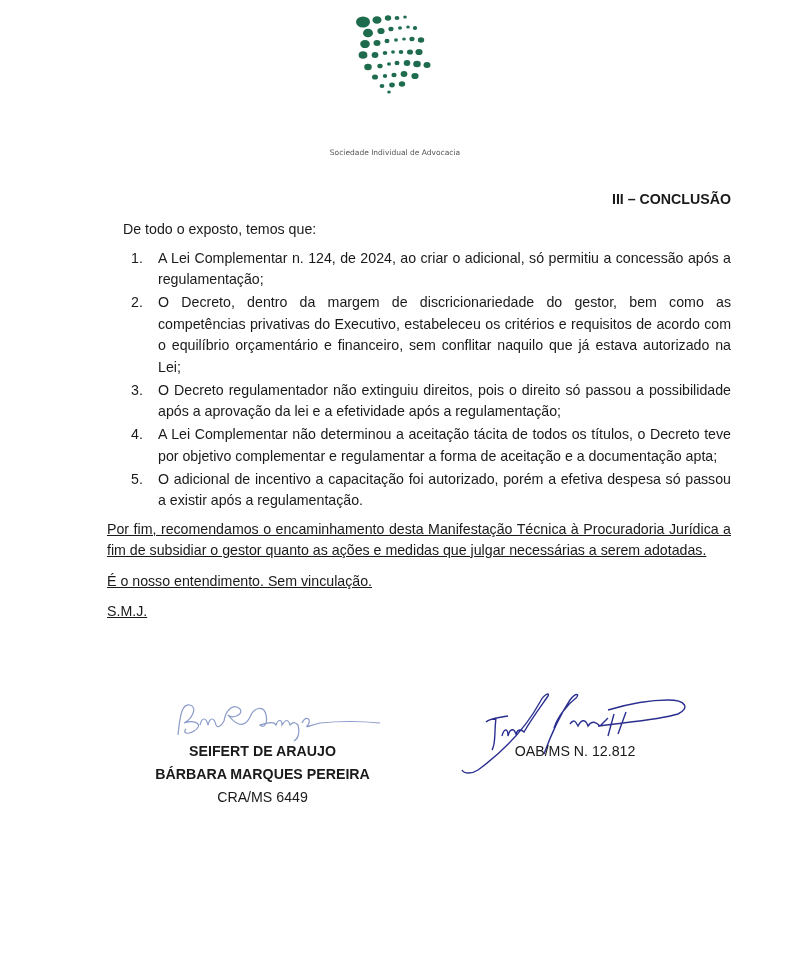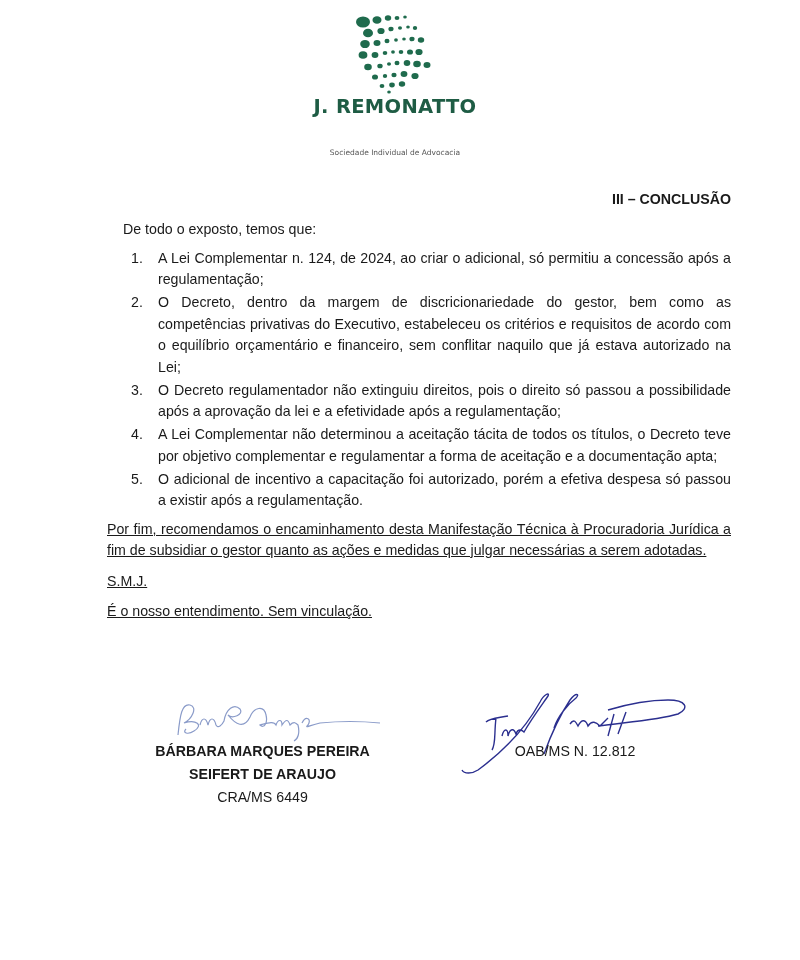--- a/index.html
+++ b/index.html
@@ -76,45 +76,44 @@
         <ellipse cx="30" cy="64" rx="2.2" ry="1.9"></ellipse>
         <ellipse cx="39" cy="63" rx="2.6" ry="2.2"></ellipse>
         <ellipse cx="49" cy="62" rx="3.4" ry="2.9"></ellipse>
         <ellipse cx="60" cy="64" rx="3.6" ry="3.1"></ellipse>
         <ellipse cx="27" cy="74" rx="2.4" ry="2.1"></ellipse>
         <ellipse cx="37" cy="73" rx="2.8" ry="2.4"></ellipse>
         <ellipse cx="47" cy="72" rx="3.2" ry="2.7"></ellipse>
         <ellipse cx="34" cy="80" rx="1.8" ry="1.6"></ellipse>
       </g>
     </svg>
-    <div class="logo-title">J. REMONATTO</div>
     <div class="logo-sub">Sociedade Individual de Advocacia</div>
   </div>
 
   <div class="content">
     <div class="section-title">III – CONCLUSÃO</div>
     <div class="intro">De todo o exposto, temos que:</div>
     <ol class="conclusions">
       <li><span class="num">1.</span><span>A Lei Complementar n. 124, de 2024, ao criar o adicional, só permitiu a concessão após a regulamentação;</span></li>
       <li><span class="num">2.</span><span>O Decreto, dentro da margem de discricionariedade do gestor, bem como as competências privativas do Executivo, estabeleceu os critérios e requisitos de acordo com o equilíbrio orçamentário e financeiro, sem conflitar naquilo que já estava autorizado na Lei;</span></li>
       <li><span class="num">3.</span><span>O Decreto regulamentador não extinguiu direitos, pois o direito só passou a possibilidade após a aprovação da lei e a efetividade após a regulamentação;</span></li>
       <li><span class="num">4.</span><span>A Lei Complementar não determinou a aceitação tácita de todos os títulos, o Decreto teve por objetivo complementar e regulamentar a forma de aceitação e a documentação apta;</span></li>
       <li><span class="num">5.</span><span>O adicional de incentivo a capacitação foi autorizado, porém a efetiva despesa só passou a existir após a regulamentação.</span></li>
     </ol>
     <p class="para">Por fim, recomendamos o encaminhamento desta Manifestação Técnica à Procuradoria Jurídica a fim de subsidiar o gestor quanto as ações e medidas que julgar necessárias a serem adotadas.</p>
+    <p class="para">É o nosso entendimento. Sem vinculação.</p>
     <p class="para">S.M.J.</p>
-    <p class="para">É o nosso entendimento. Sem vinculação.</p>
   </div>
 
   <svg class="scribble" style="left:170px; top:695px;" width="215" height="50" viewBox="0 0 215 50">
     <path d="M8 40 C 10 20, 12 8, 20 10 C 28 12, 22 24, 14 28 C 26 24, 34 30, 24 36 C 18 40, 12 38, 16 34 M 30 30 C 32 22, 36 22, 38 30 C 40 22, 44 22, 46 30 C 48 34, 52 30, 54 26 C 56 14, 64 8, 70 14 C 74 20, 62 24, 58 20 C 66 30, 74 34, 80 22 C 84 12, 94 10, 96 20 C 98 28, 94 34, 90 30 C 98 28, 104 26, 106 30 C 108 24, 112 24, 112 30 C 116 24, 118 24, 120 30 C 124 26, 126 28, 128 30 C 130 38, 128 44, 124 46 M 132 28 C 136 20, 142 24, 138 30 C 134 34, 140 30, 150 28 C 170 26, 190 26, 210 28" fill="none" stroke="#8a9bc9" stroke-width="1.2"></path>
   </svg>
   <div class="sig sig-left">
+    <div class="name">SEIFERT DE ARAUJO</div>
     <div class="name">BÁRBARA MARQUES PEREIRA</div>
-    <div class="name">SEIFERT DE ARAUJO</div>
     <div class="reg">CRA/MS 6449</div>
   </div>
 
   <svg class="scribble" style="left:458px; top:688px;" width="235" height="90" viewBox="0 0 235 90">
     <path d="M28 34 C 32 30, 40 30, 50 28 M 38 30 C 36 46, 38 56, 34 62 M 44 48 C 46 40, 50 40, 50 48 C 52 40, 56 40, 58 46 C 60 40, 64 42, 66 44 C 74 30, 86 14, 90 8 C 92 4, 86 6, 82 14 C 70 36, 50 60, 20 82 C 14 86, 6 86, 4 82 M 96 40 C 100 28, 110 16, 118 10 C 122 6, 118 4, 112 12 C 104 24, 94 44, 86 66 M 112 36 C 116 30, 118 34, 120 38 C 124 30, 128 32, 130 38 C 134 32, 138 34, 142 38 L 150 30 M 156 26 L 150 48 M 168 24 L 160 46 M 140 38 C 170 34, 200 32, 220 26 C 232 20, 228 12, 210 12 C 190 12, 170 16, 150 22" fill="none" stroke="#2b2f8f" stroke-width="1.4"></path>
   </svg>
   <div class="sig sig-right">
     <div class="reg">OAB/MS N. 12.812</div>
   </div>
 

